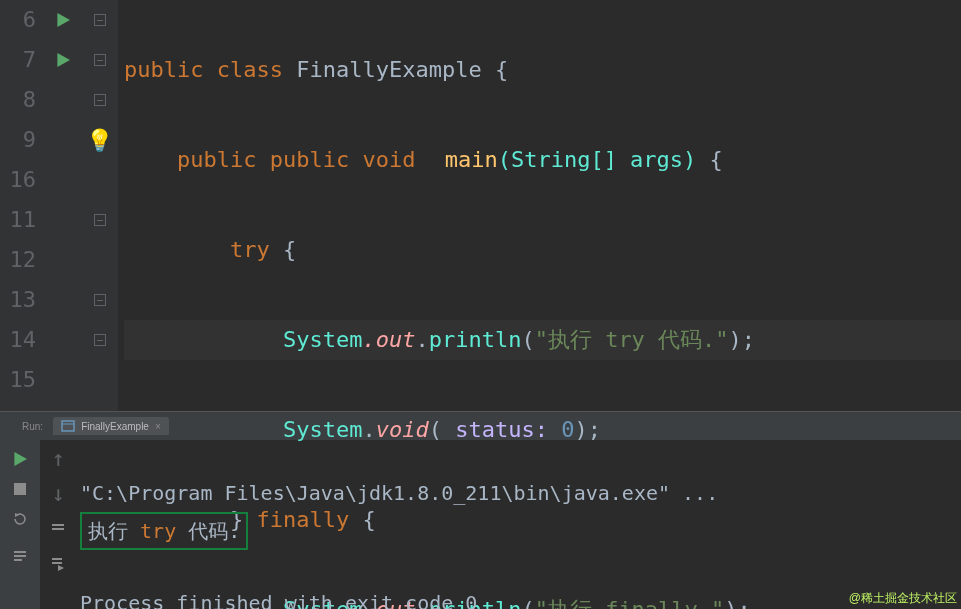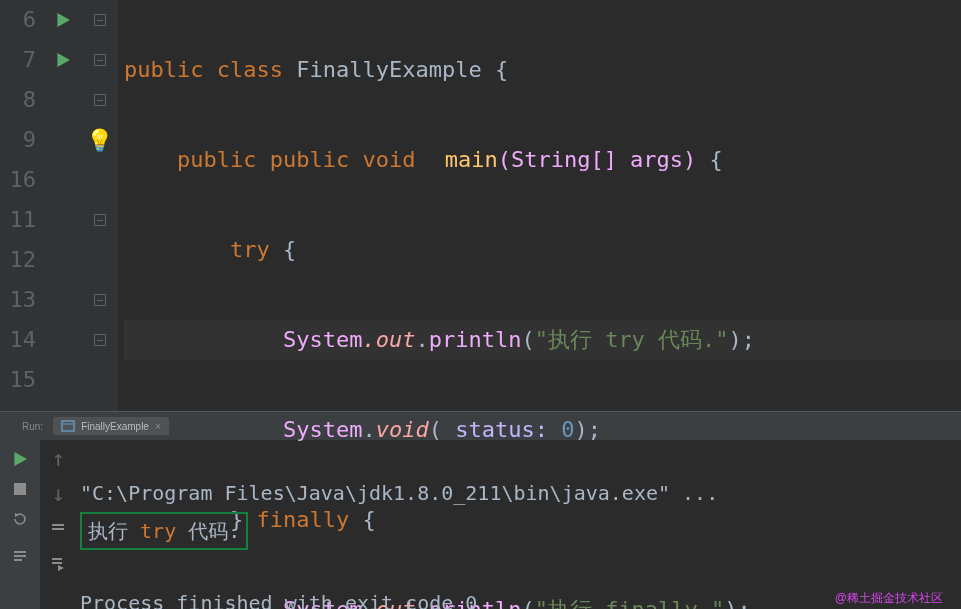--- a/index.html
+++ b/index.html
@@ -40,21 +40,21 @@
   .fold-col .fold { height: 40px; display:flex; align-items:center; justify-content:center; }
   .fold-col .bulb { color: #f2c94c; }
   .code {
     flex: 1;
     padding-left: 6px;
     white-space: pre;
   }
   .code-line { height: 40px; line-height: 40px; }
   .code-line.hl { background: #323232; }
   .kw { color: #cc7832; }
-  .ident { color: #f0abfc; }
+  .ident { color: #5eead4; }
   .classname { color: #a9b7c6; }
   .field { color: #fca5a5; font-style: italic; }
   .method { color: #ffc66d; margin-left: 16px; }
   .str { color: #6a8759; }
   .num { color: #6897bb; }
   .param-hint { color: #c4b5fd; }
   .brace { color: #a9b7c6; }
   .sep { color: #a9b7c6; }
   .run-panel {
     border-top: 1px solid #555;
@@ -107,23 +107,23 @@
   .console .cmd { color: #a9b7c6; }
   .console .highlight-box {
     display: inline-block;
     border: 2px solid #15803d;
     padding: 0 6px;
     margin: 2px 0;
   }
   .console .kw2 { color: #cc7832; }
   .watermark {
     position: absolute;
-    right: 18px; bottom: 2px;
+    right: 4px; bottom: 2px;
     font-size: 12px;
-    color: #d946ef;
+    color: #bef264;
     font-family: sans-serif;
   }
   svg.tri { width:14px; height:14px; }
   .minus-box { border:1px solid #606366; width:12px; height:12px; position:relative; }
   .minus-box::after { content:""; position:absolute; left:2px; right:2px; top:5px; height:1px; background:#606366; }
 </style>
 </head>
 <body>
 
 <div class="editor">

